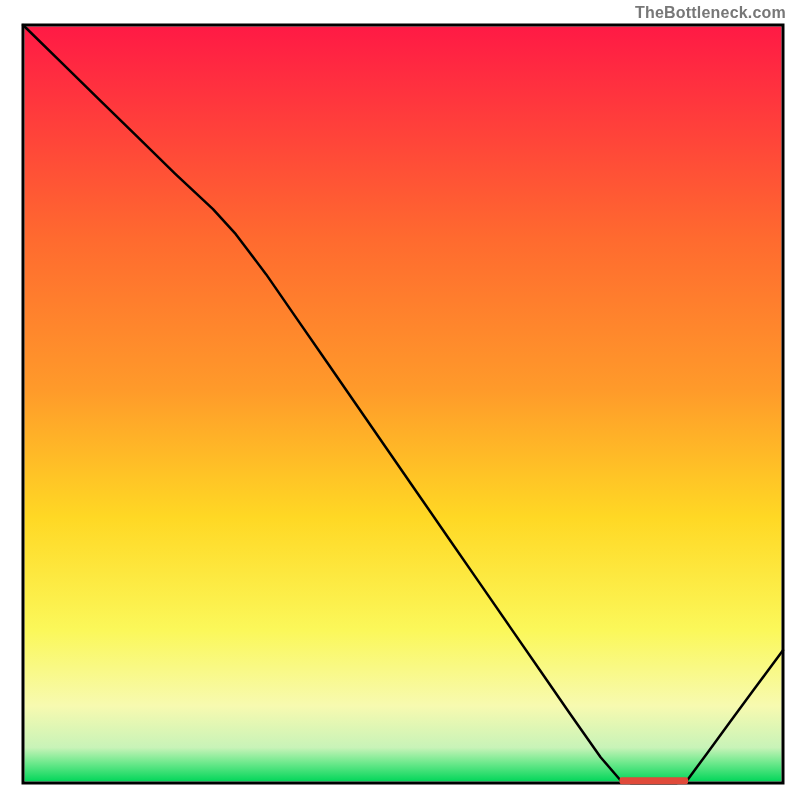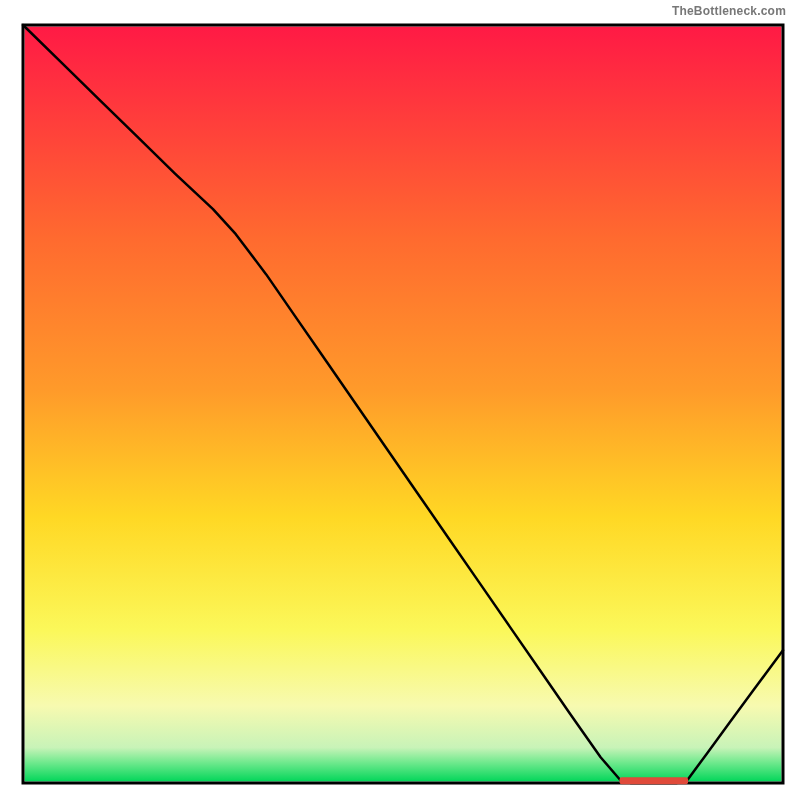--- a/index.html
+++ b/index.html
@@ -13,21 +13,21 @@
   }
   .container {
     position: relative;
     width: 800px;
     height: 800px;
   }
   .watermark {
     position: absolute;
     top: 4px;
     right: 14px;
-    font-size: 12px;
+    font-size: 16px;
     font-weight: bold;
     color: #777777;
     letter-spacing: 0.2px;
     user-select: none;
   }
   svg.chart {
     position: absolute;
     left: 0;
     top: 0;
     width: 800px;

